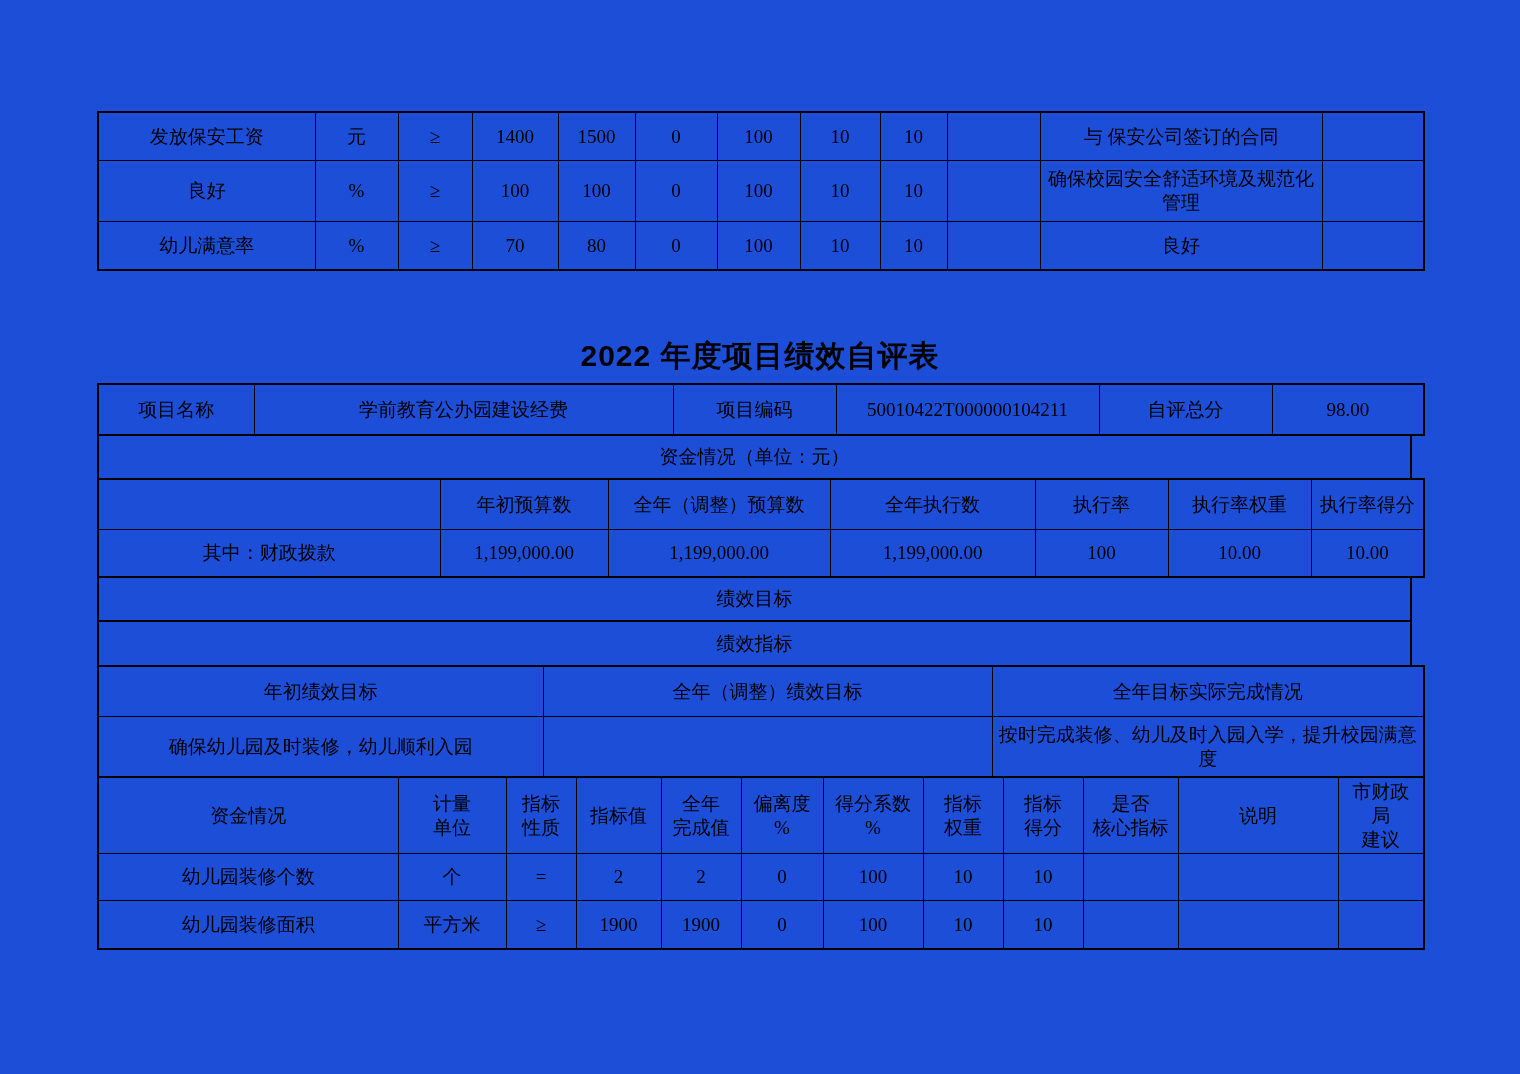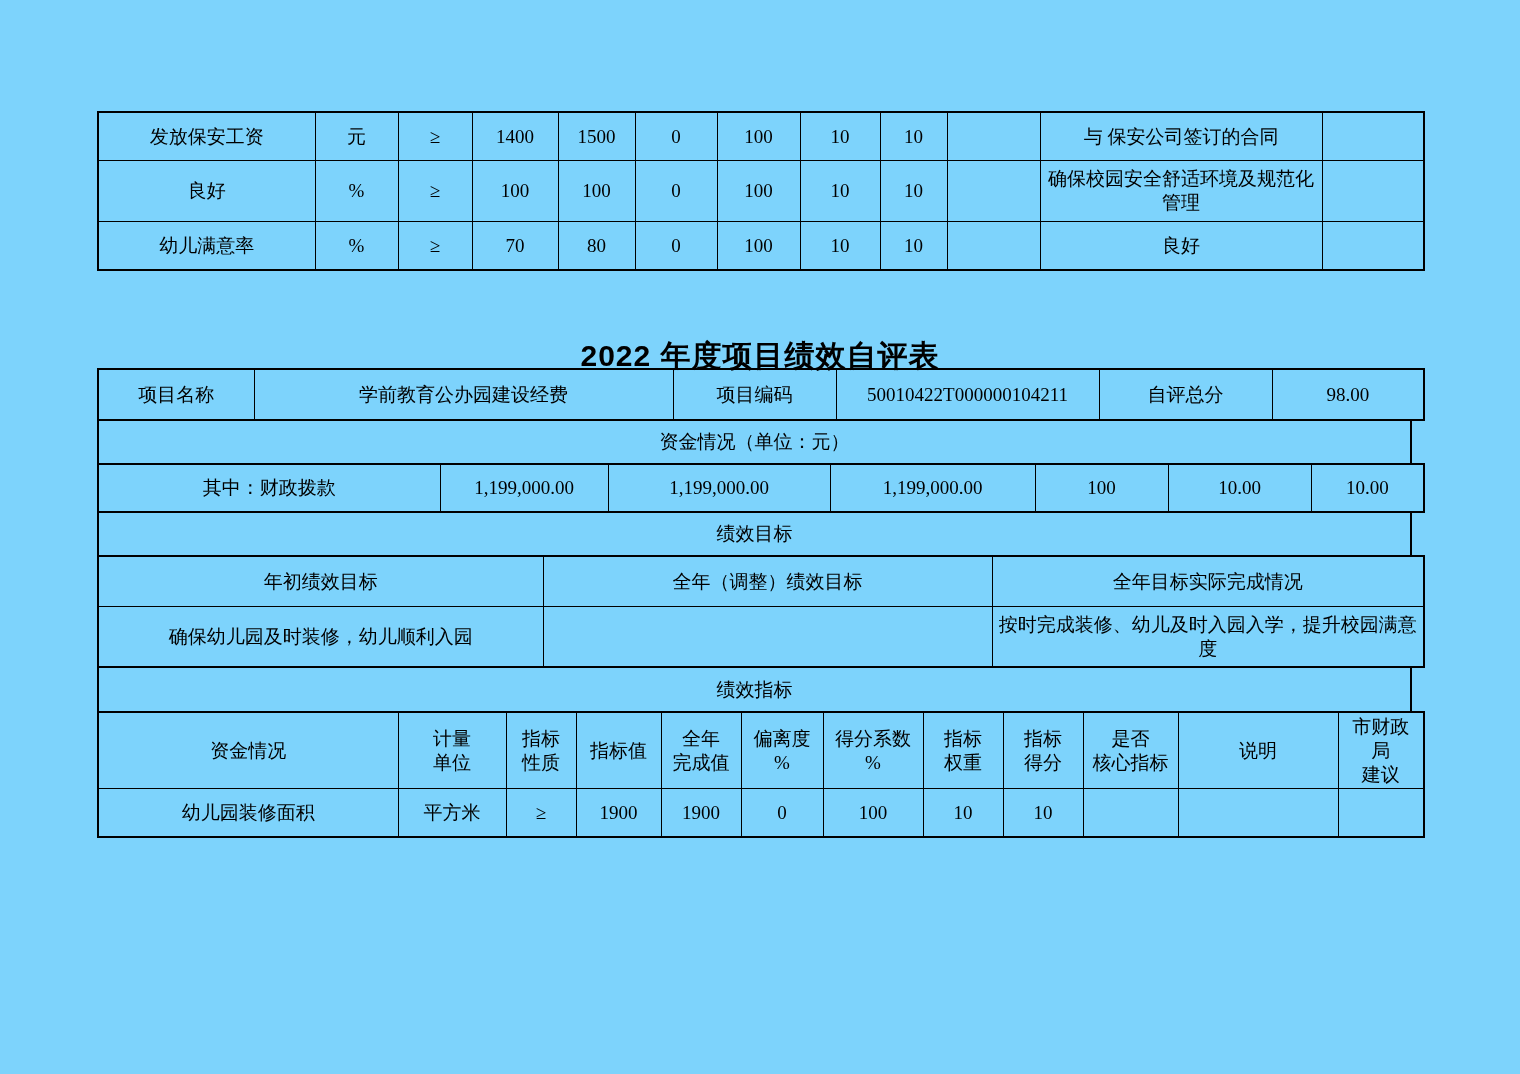--- a/index.html
+++ b/index.html
@@ -1,28 +1,28 @@
 <!DOCTYPE html>
 <html><head>
 <meta charset="utf-8">
 <style>
   html,body{margin:0;padding:0;background:#fff;}
-  .page{position:relative;width:1520px;height:1074px;background:#7dd3fc;overflow:hidden;
+  .page{position:relative;width:1520px;height:1074px;background:#1d4ed8;overflow:hidden;
         font-family:"Liberation Serif","DejaVu Serif",serif;color:#000;}
   .tbl{border-collapse:collapse;table-layout:fixed;width:1315px;border:2px solid #000;}
   .tbl td{border:1px solid #000;font-size:19px;line-height:1.25;text-align:center;
           vertical-align:middle;padding:2px 6px;white-space:pre-line;overflow:hidden;}
   .left{text-align:left;}
   .vtop{vertical-align:top;}
   .indent{padding-left:32px;}
   .t1{position:absolute;left:97px;top:111px;}
   .doc-title{position:absolute;left:97px;top:336px;width:1326px;text-align:center;
              font-family:"Liberation Sans","DejaVu Sans",sans-serif;font-weight:bold;
              font-size:30px;letter-spacing:1px;}
-  .t2wrap{position:absolute;left:97px;top:368px;}
+  .t2wrap{position:absolute;left:97px;top:383px;}
   .t2wrap .tbl{margin-top:-2px;}
   .t2wrap .tbl:first-child{margin-top:0;}
   .hA td{height:43px}.hB td{height:44px}.hC td{height:56px}.hD td{height:45px}
   .hE td{height:38px}.hF td{height:41px}.hG td{height:42px}.hH td{height:55px}
   .hI td{height:39px}.hJ td{height:62px}
 </style>
 </head>
 <body>
 
 <div class="page">
@@ -125,20 +125,29 @@
       <colgroup>
         <col style="width:342px">
           <col style="width:168px">
           <col style="width:222px">
           <col style="width:205px">
         <col style="width:133px">
           <col style="width:143px">
           <col style="width:113px">
       </colgroup>
       <tbody>
+        <tr class="hD">
+          <td></td>
+          <td>年初预算数</td>
+          <td>全年（调整）预算数</td>
+          <td>全年执行数</td>
+          <td>执行率</td>
+          <td>执行率权重</td>
+          <td>执行率得分</td>
+        </tr>
         <tr class="hG">
           <td class="left indent">其中：财政拨款</td>
           <td>1,199,000.00</td>
           <td>1,199,000.00</td>
           <td>1,199,000.00</td>
           <td>100</td>
           <td>10.00</td>
           <td>10.00</td>
         </tr>
       </tbody>
@@ -146,43 +155,43 @@
 
     <table class="tbl">
       <tbody>
         <tr class="hE">
           <td>绩效目标</td>
         </tr>
       </tbody>
     </table>
 
     <table class="tbl">
+      <tbody>
+        <tr class="hI">
+          <td>绩效指标</td>
+        </tr>
+      </tbody>
+    </table>
+
+    <table class="tbl">
       <colgroup>
         <col style="width:445px">
           <col style="width:449px">
           <col style="width:432px">
       </colgroup>
       <tbody>
         <tr class="hD">
           <td>年初绩效目标</td>
           <td>全年（调整）绩效目标</td>
           <td>全年目标实际完成情况</td>
         </tr>
         <tr class="hH">
           <td class="left">确保幼儿园及时装修，幼儿顺利入园</td>
           <td></td>
           <td class="left vtop">按时完成装修、幼儿及时入园入学，提升校园满意度</td>
-        </tr>
-      </tbody>
-    </table>
-
-    <table class="tbl">
-      <tbody>
-        <tr class="hI">
-          <td>绩效指标</td>
         </tr>
       </tbody>
     </table>
 
     <table class="tbl">
       <colgroup>
         <col style="width:300px">
           <col style="width:108px">
           <col style="width:70px">
           <col style="width:85px">
@@ -212,20 +221,34 @@
           <td>指标
 权重</td>
           <td>指标
 得分</td>
           <td>是否
 核心指标</td>
           <td>说明</td>
           <td>市财政局
 建议</td>
         </tr>
+        <tr class="hG">
+          <td class="left">幼儿园装修个数</td>
+          <td>个</td>
+          <td>=</td>
+          <td>2</td>
+          <td>2</td>
+          <td>0</td>
+          <td>100</td>
+          <td>10</td>
+          <td>10</td>
+          <td></td>
+          <td class="left"></td>
+          <td></td>
+        </tr>
         <tr class="hA">
           <td class="left">幼儿园装修面积</td>
           <td>平方米</td>
           <td>≥</td>
           <td>1900</td>
           <td>1900</td>
           <td>0</td>
           <td>100</td>
           <td>10</td>
           <td>10</td>

